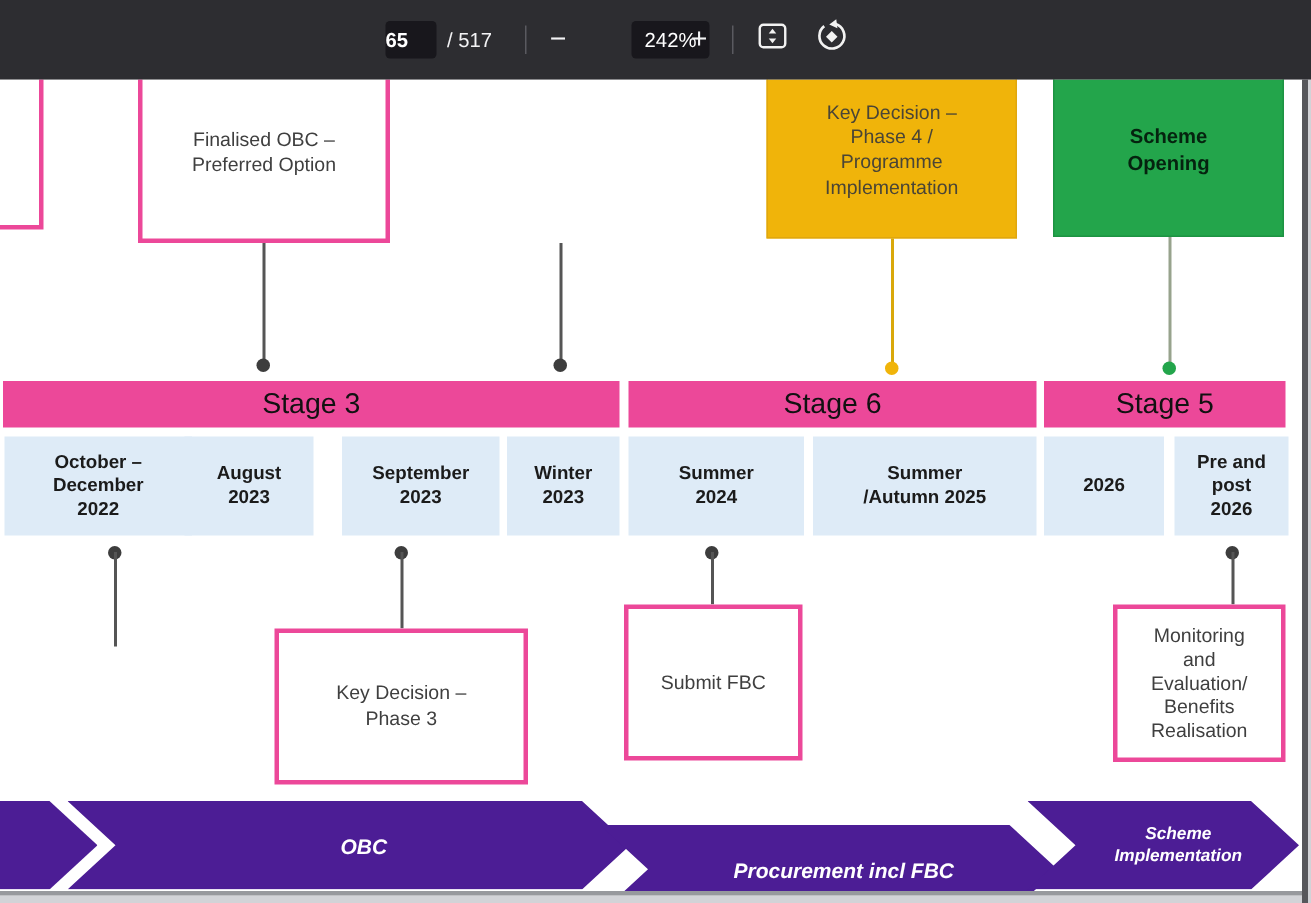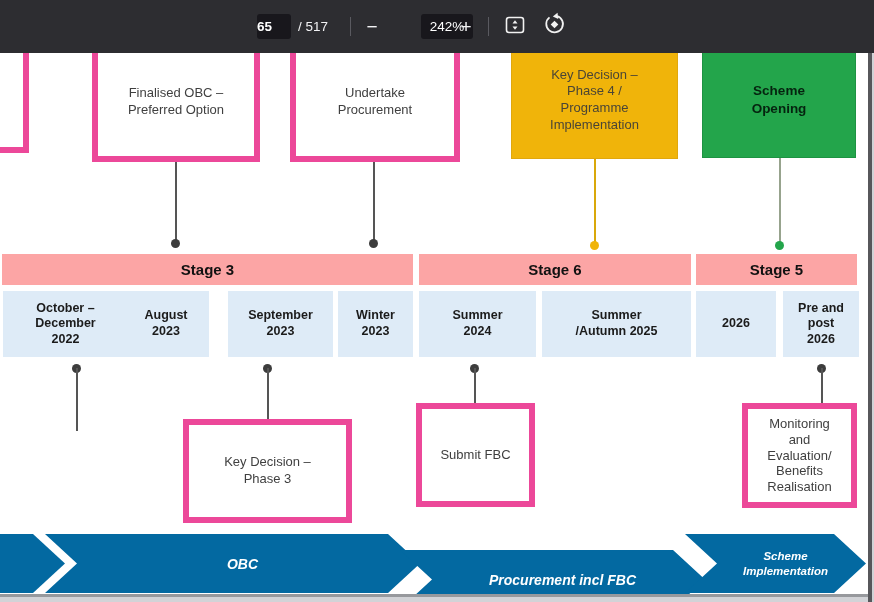--- a/index.html
+++ b/index.html
@@ -36,43 +36,43 @@
   .page {
     position:absolute; left:0; top:53px; width:869px; height:544px;
     background:#ffffff; overflow:hidden; z-index:10;
     border-bottom:3px solid #97999d;
   }
   .scrollbar {
     position:absolute; left:868px; top:53px; width:4px; height:549px;
     background:#57575b; z-index:40;
   }
   .mbox {
-    position:absolute; background:#fff; border:6px solid #ec4899;
+    position:absolute; background:#fff; border:3px solid #ec4899;
     display:flex; align-items:center; justify-content:center; text-align:center;
     color:#3f3f3f; font-size:13px; line-height:1.28; white-space:pre-line;
   }
   .mbox.yellow { background:#f0b40a; border:1px solid #e0a70e; color:#4a4536; }
   .mbox.green  { background:#23a54b; border:1px solid #1d9342; color:#05230f; font-weight:bold; font-size:13.5px; }
 
   .vline { position:absolute; width:1.5px; background:#555; }
   .dot { position:absolute; width:9px; height:9px; border-radius:50%; background:#3d3d3d; }
 
   .stage-seg {
-    position:absolute; top:201px; height:31px; background:#fca5a5;
+    position:absolute; top:201px; height:31px; background:#ec4899;
     display:flex; align-items:center; justify-content:center;
-    font-size:15px; font-weight:bold; color:#111;
+    font-size:19px; font-weight:normal; color:#111;
   }
   .dcell {
     position:absolute; top:238px; height:66px; background:#deebf7;
     display:flex; align-items:center; justify-content:center; text-align:center;
     font-size:12.5px; font-weight:bold; color:#1b1b1b; line-height:1.25; white-space:pre-line;
   }
 
   .arrow {
-    position:absolute; top:481px; height:59px; background:#0369a1;
+    position:absolute; top:481px; height:59px; background:#4c1d95;
     display:flex; align-items:center; justify-content:center; text-align:center;
     color:#fff; font-weight:bold; font-style:italic; font-size:14px; white-space:pre-line;
   }
   .arrow.notched { clip-path:polygon(0 0, calc(100% - 32px) 0, 100% 50%, calc(100% - 32px) 100%, 0 100%, 32px 50%); padding-left:20px; }
   .arrow.flat-left { clip-path:polygon(0 0, calc(100% - 32px) 0, 100% 50%, calc(100% - 32px) 100%, 0 100%); }
   .arrow.small-label { font-size:11.5px; line-height:1.25; }
 </style>
 </head>
 <body>
 
@@ -103,22 +103,20 @@
       </svg>
     </span>
   </div>
 </div>
 
 <div class="page">
 
   <div class="mbox" style="left:-20px; top:-12px; width:49px; height:112px;"></div>
   <div class="mbox" style="left:92px; top:-12px; width:168px; height:121px;">Finalised OBC –
 Preferred Option</div>
-  <div class="mbox" style="left:290px; top:-12px; width:170px; height:121px;">Undertake
-Procurement</div>
   <div class="mbox yellow" style="left:511px; top:-12px; width:167px; height:118px;">Key Decision –
 Phase 4 /
 Programme
 Implementation</div>
   <div class="mbox green" style="left:702px; top:-12px; width:154px; height:117px;">Scheme
 Opening</div>
 
   <div class="vline" style="left:175px; top:109px; height:81px;"></div>
   <div class="dot" style="left:171px; top:186px;"></div>
   <div class="vline" style="left:373px; top:109px; height:81px;"></div>

